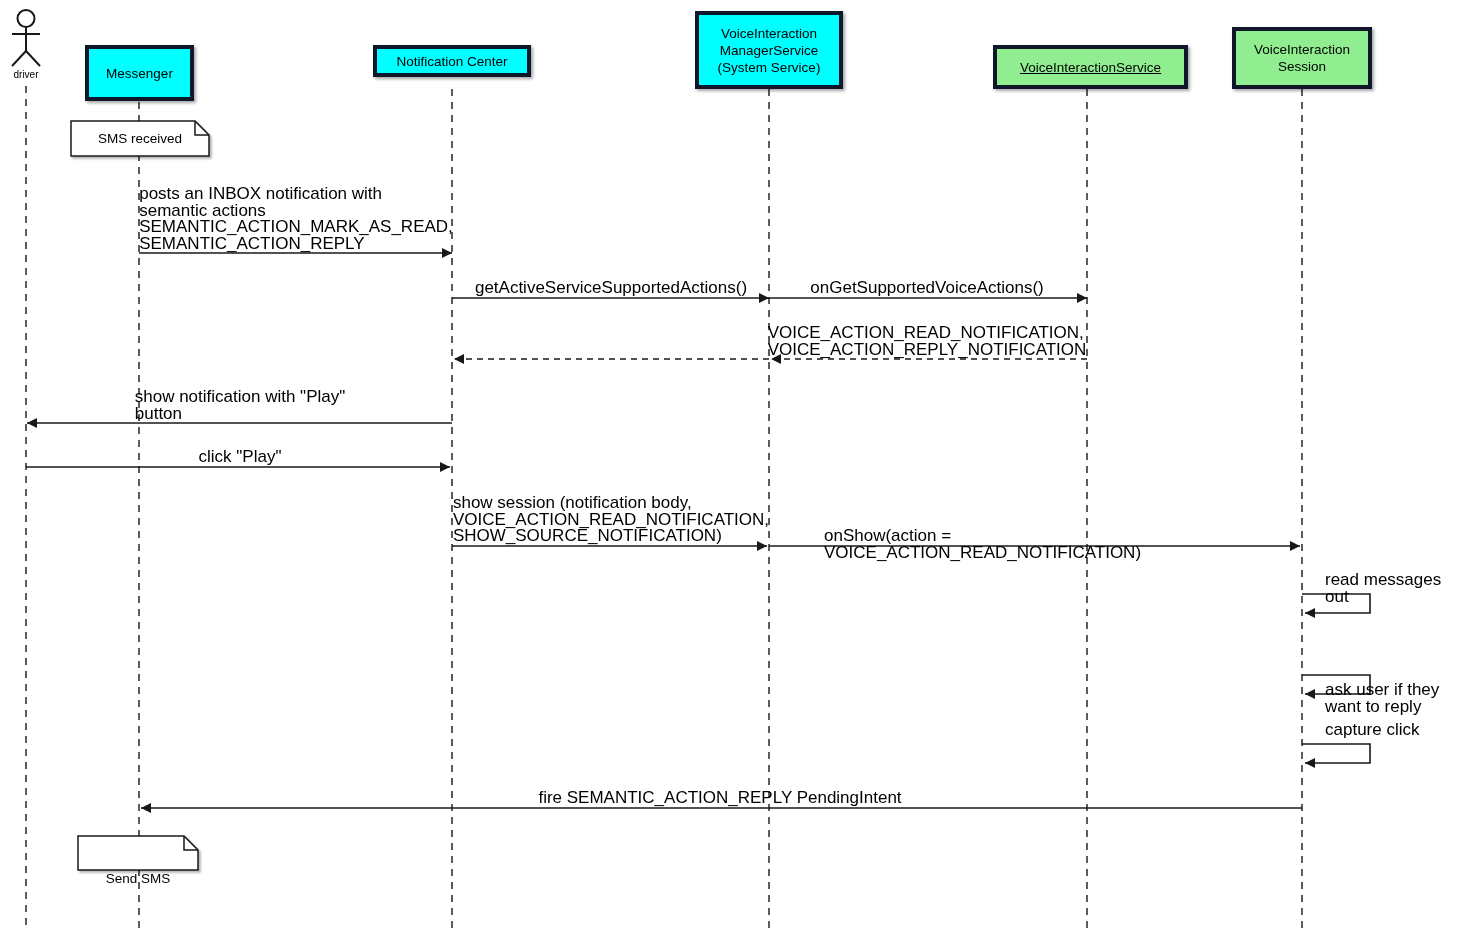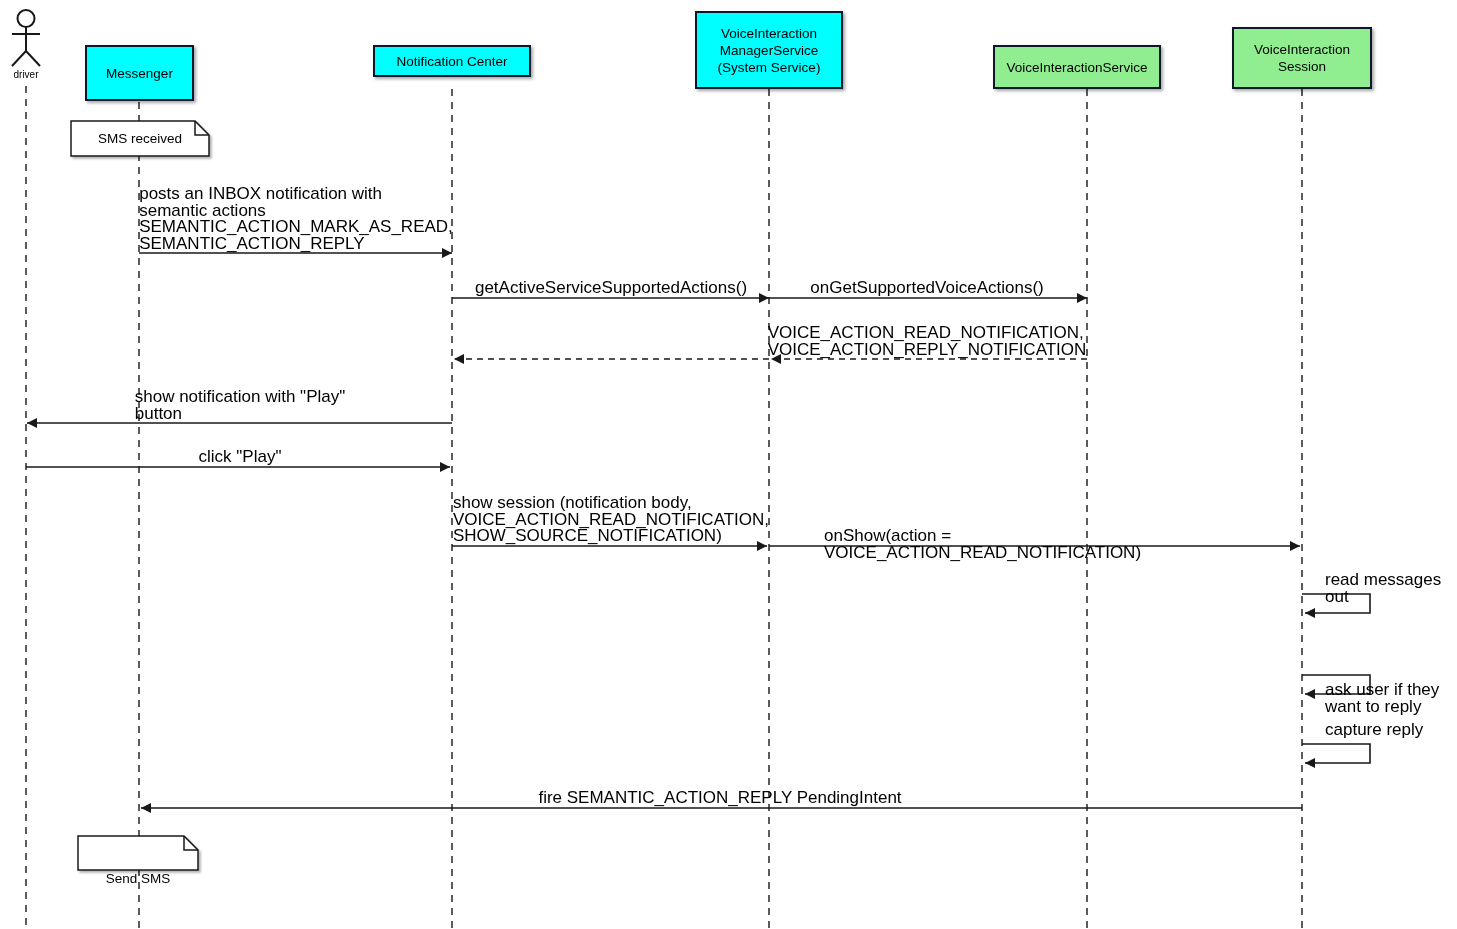--- a/index.html
+++ b/index.html
@@ -10,21 +10,21 @@
     background: #ffffff;
     font-family: "Liberation Sans", "DejaVu Sans", sans-serif;
     color: #000000;
     overflow: hidden;
   }
   svg.layer { position: absolute; left: 0; top: 0; }
 
   .participant {
     position: absolute;
     box-sizing: border-box;
-    border: 2px solid #0f172a;
+    border: 4px solid #0f172a;
     display: flex;
     align-items: center;
     justify-content: center;
     text-align: center;
     font-size: 13.5px;
     line-height: 17px;
     white-space: pre-line;
     box-shadow: 2px 2px 3px rgba(0,0,0,0.35);
   }
   .p-cyan  { background: #00FFFF; }
@@ -108,21 +108,21 @@
     </g>
   </svg>
 
   <div class="actor-label" style="left:26px; top:69px;">driver</div>
 
   <div class="participant p-cyan" style="left:85px;  top:45px; width:109px; height:56px;">Messenger</div>
   <div class="participant p-cyan" style="left:373px; top:45px; width:158px; height:32px;">Notification Center</div>
   <div class="participant p-cyan" style="left:695px; top:11px; width:148px; height:78px;">VoiceInteraction
 ManagerService
 (System Service)</div>
-  <div class="participant p-green" style="left:993px; top:45px; width:168px; height:44px;">VoiceInteractionService</div>
+  <div class="participant p-green" style="left:993px; top:45px; width:195px; height:44px;text-decoration:underline;">VoiceInteractionService</div>
   <div class="participant p-green" style="left:1232px; top:27px; width:140px; height:62px;">VoiceInteraction
 Session</div>
 
   <div class="note-label" style="left:140px; top:138px;">SMS received</div>
   <div class="note-label" style="left:138px; top:878px;">Send SMS</div>
 
   <div class="msg-label centered" style="left:296px; top:186px;">posts an INBOX notification with
 semantic actions
 SEMANTIC_ACTION_MARK_AS_READ,
 SEMANTIC_ACTION_REPLY</div>
@@ -133,16 +133,16 @@
   <div class="msg-label centered" style="left:240px; top:389px;">show notification with "Play"
 button</div>
   <div class="msg-label centered" style="left:240px; top:449px;">click "Play"</div>
   <div class="msg-label centered" style="left:611px; top:495px;">show session (notification body,
 VOICE_ACTION_READ_NOTIFICATION,
 SHOW_SOURCE_NOTIFICATION)</div>
   <div class="msg-label centered" style="left:1035px; top:528px;">onShow(action = VOICE_ACTION_READ_NOTIFICATION)</div>
   <div class="msg-label" style="left:1325px; top:572px;">read messages out</div>
   <div class="msg-label" style="left:1325px; top:675px;margin-top:7px;">ask user if they
 want to reply</div>
-  <div class="msg-label" style="left:1325px; top:722px;">capture reply</div>
+  <div class="msg-label" style="left:1325px; top:722px;">capture click</div>
   <div class="msg-label centered" style="left:720px; top:790px;">fire SEMANTIC_ACTION_REPLY PendingIntent</div>
 
 </div>
 
 </body></html>

